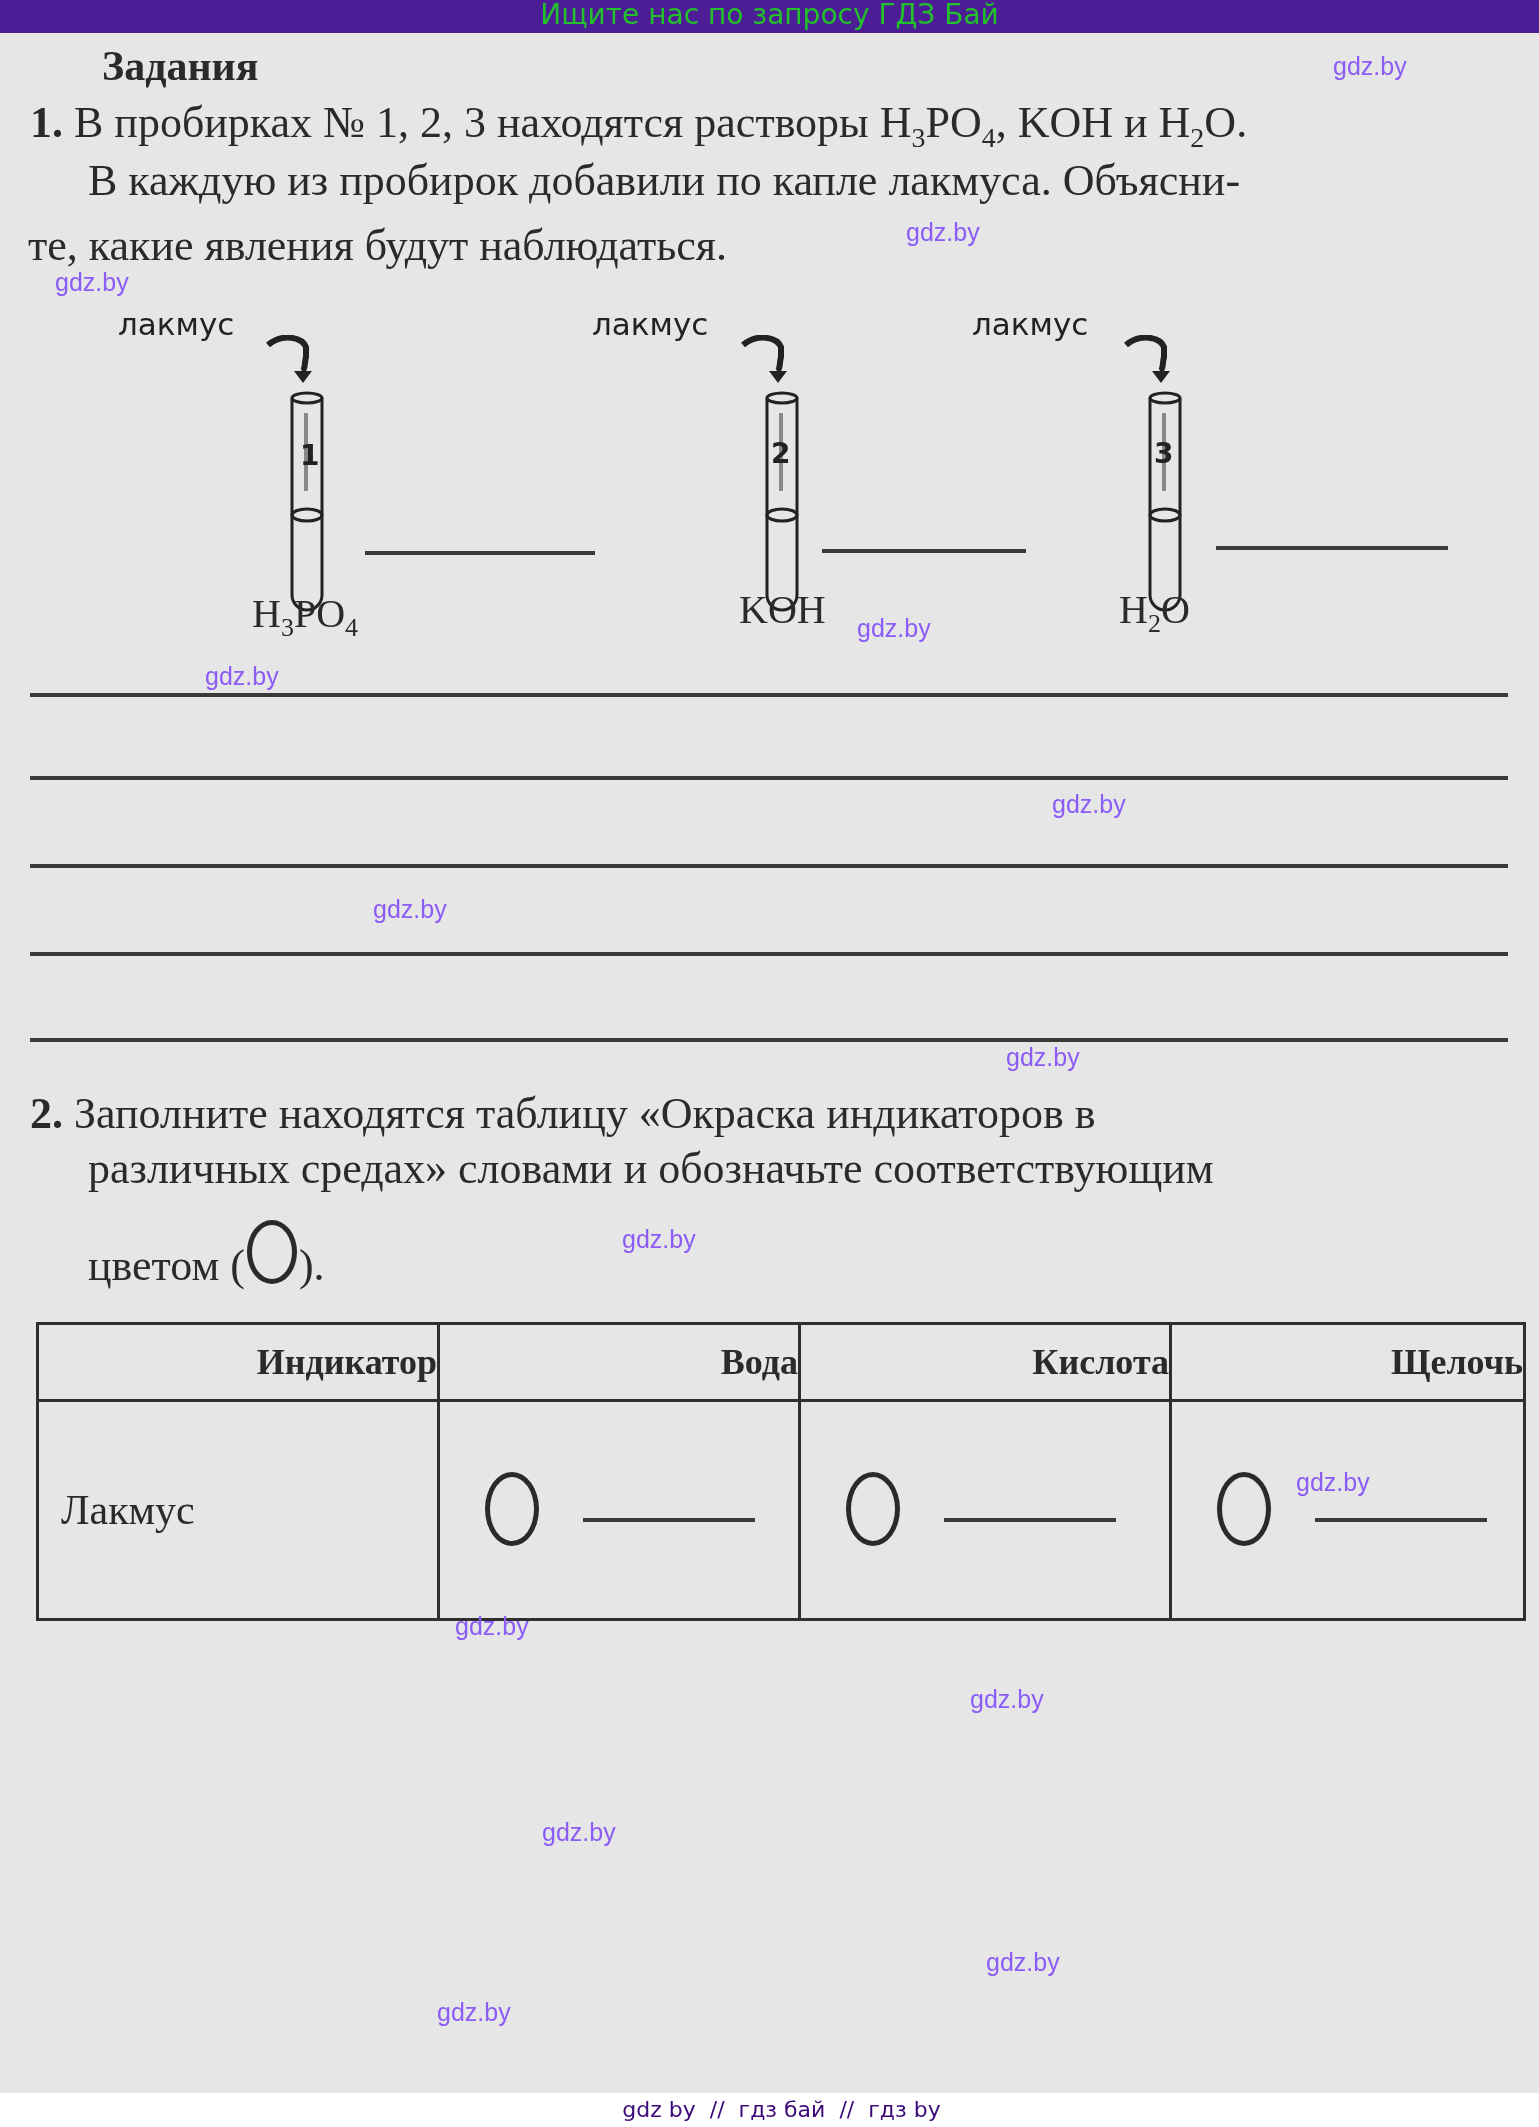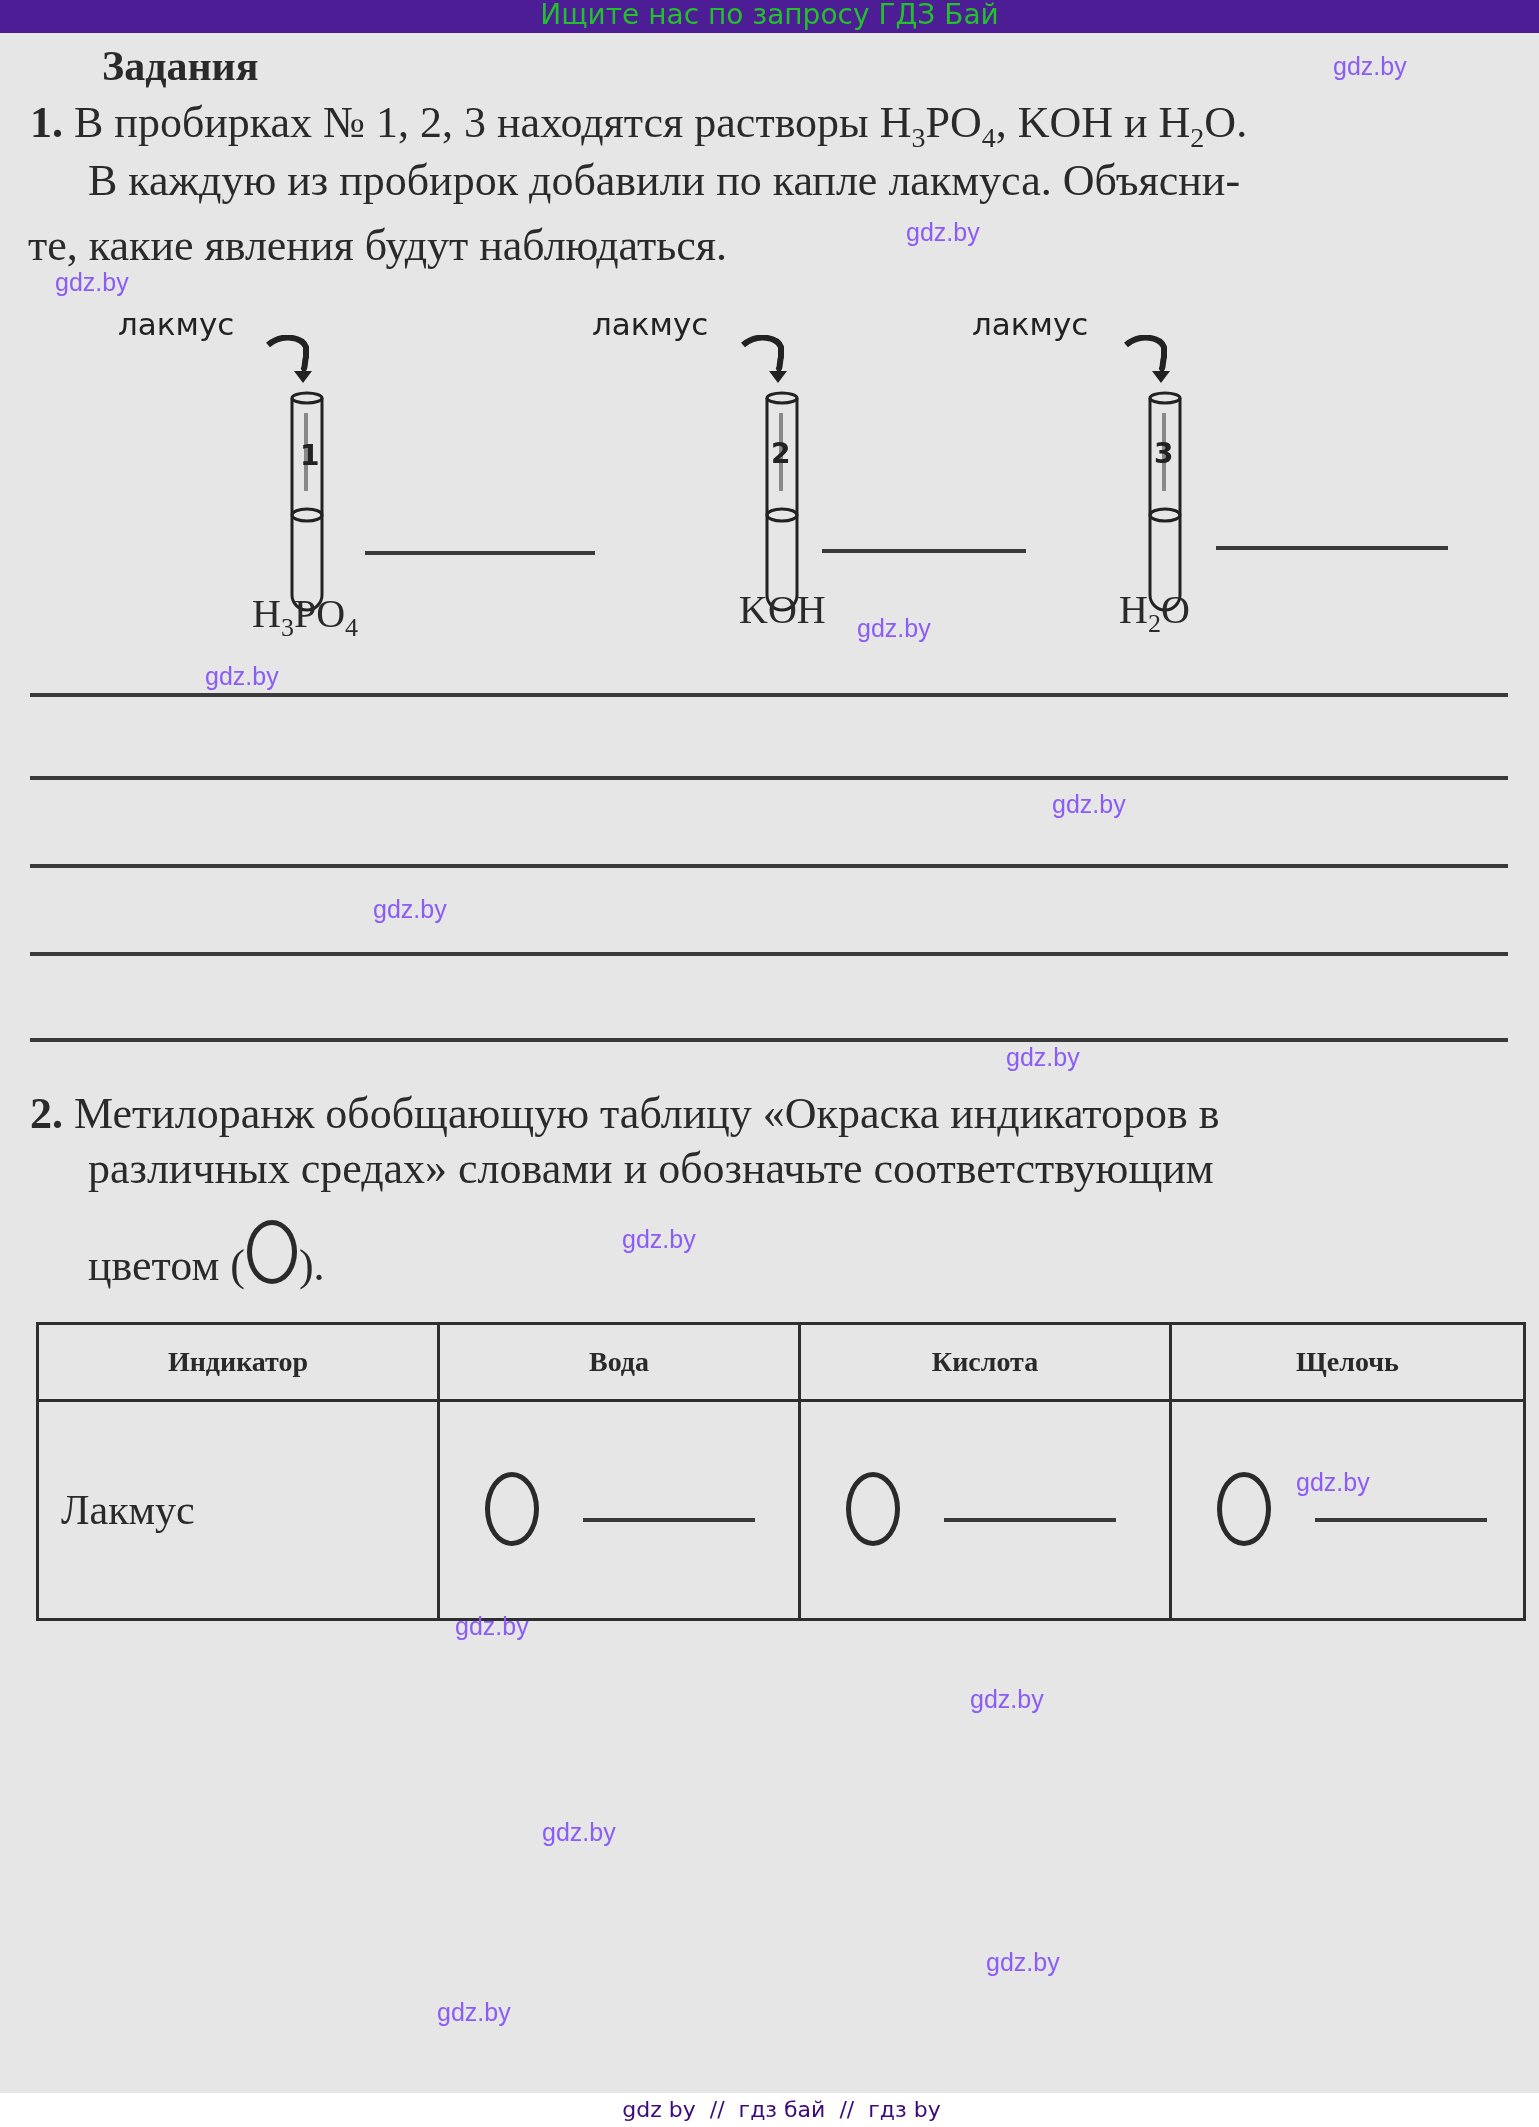--- a/index.html
+++ b/index.html
@@ -16,21 +16,21 @@
   .num { font-weight:bold; }
   .wm { font-family:Liberation Sans, sans-serif; font-size:25px; color:#8b5cf6; }
   .lab { font-family:"DejaVu Sans", sans-serif; font-size:31px; color:#222; }
   .formula { font-size:40px; }
   .formula sub { font-size:26px; }
   .t sub { font-size:28px; }
   .line { position:absolute; height:4px; background:#3a3a3a; }
   .tube { position:absolute; }
   table.ind { position:absolute; left:36px; top:1322px; width:1490px; border-collapse:collapse; }
   table.ind td, table.ind th { border:3px solid #2f2f2f; padding:0; position:relative; }
-  table.ind th { height:74px; font-size:28px; font-weight:bold; text-align:center; }
+  table.ind th { height:74px; font-size:36px; font-weight:bold; text-align:right; }
   table.ind td.rowlabel { font-size:42px; padding-left:22px; text-align:left; }
   .r1 td { height:216px; } .r2 td { height:219px; } .r3 td { height:214px; }
   .circ { position:absolute; width:44px; height:64px; border:5px solid #2a2a2a; border-radius:50%; top:50%; left:45px; margin-top:-38px; }
   .blank { position:absolute; height:4px; background:#3a3a3a; width:172px; left:143px; top:50%; margin-top:8px; }
 </style>
 </head>
 <body>
 
 <div class="banner">Ищите нас по запросу ГДЗ Бай</div>
 
@@ -90,21 +90,21 @@
 </div>
 
 <div class="line" style="left:30px;top:693px;width:1478px;"></div>
 <div class="line" style="left:30px;top:776px;width:1478px;"></div>
 <div class="line" style="left:30px;top:864px;width:1478px;"></div>
 <div class="line" style="left:30px;top:952px;width:1478px;"></div>
 <div class="line" style="left:30px;top:1038px;width:1478px;"></div>
 
 <div class="abs t" style="left:30px;top:1088px;">
   <span class="num">2.</span>
-  <span>Метилоранж обобщающую таблицу «Окраска индикаторов в</span>
+  <span>Заполните находятся таблицу «Окраска индикаторов в</span>
 </div>
 <div class="abs t" style="left:88px;top:1143px;">различных средах» словами и обозначьте соответствующим</div>
 <div class="abs t" style="left:88px;top:1220px;">
   <span>цветом (</span><span style="display:inline-block;width:40px;height:54px;border:5px solid #2a2a2a;border-radius:50%;vertical-align:-4px;margin:0 2px;"></span><span>).</span>
 </div>
 
 <table class="ind">
   <tbody>
       <tr>
     <th style="width:398px;">Индикатор</th>

